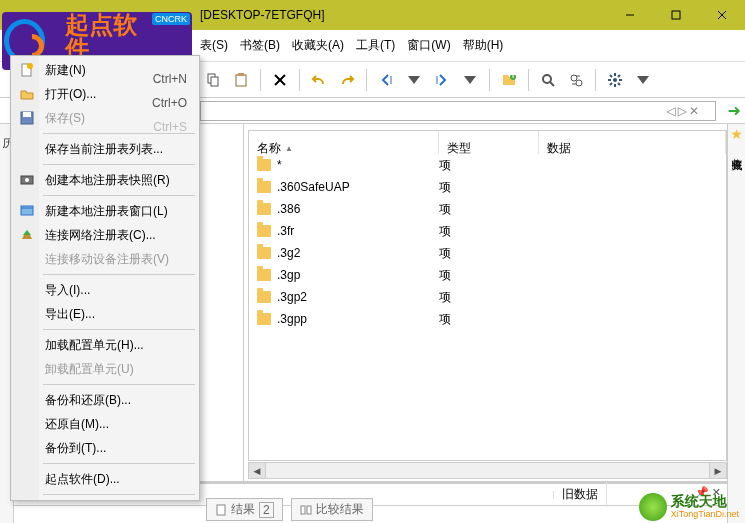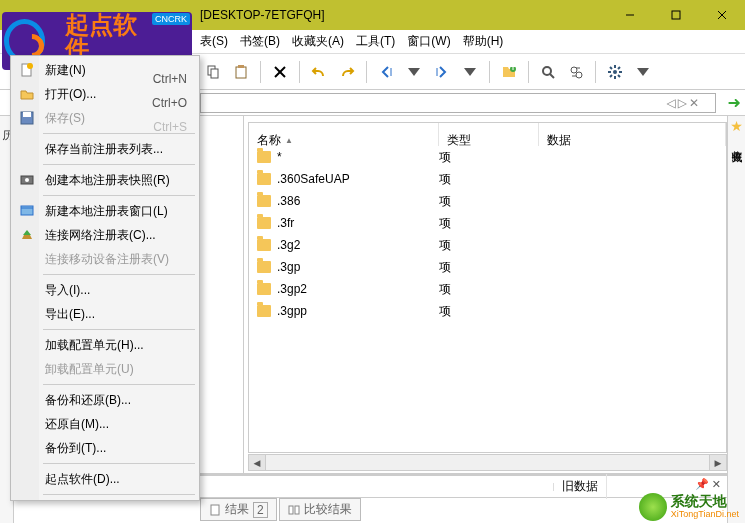--- a/index.html
+++ b/index.html
@@ -11,21 +11,21 @@
 .winbtn svg { width:10px; height:10px; }
 
 .logo { position:absolute; top:12px; left:2px; z-index:50; width:190px; height:58px; background:#4c1d95; border-radius:4px; display:flex; align-items:center; gap:20px; padding:2px; }
 .logo-circ { width:44px; height:44px; border:5px solid #0a8de6; border-radius:50%; position:relative; }
 .logo-circ::after{content:"";position:absolute;right:-4px;top:10px;width:14px;height:14px;border-radius:50%;border:5px solid #fa7b13;border-left-color:transparent;border-bottom-color:transparent;transform:rotate(45deg);}
 .logo-txt { display:flex; flex-direction:column; }
 .logo-cn { font-size:24px; font-weight:bold; color:#fa7b13; line-height:1; }
 .logo-en { font-size:8px; color:#0a8de6; letter-spacing:10px; }
 .cncrk { background:#0a8de6; color:#fff; font-size:9px; padding:1px 3px; border-radius:2px; }
 
-.menubar { height:24px; display:flex; align-items:center; padding-left:200px; gap:12px; border-bottom:1px solid #ddd; }
+.menubar { height:32px; display:flex; align-items:center; padding-left:200px; gap:12px; border-bottom:1px solid #ddd; }
 .menubar span { cursor:default; }
 
 .toolbar { height:36px; border-bottom:1px solid #ccc; display:flex; align-items:center; padding-left:200px; gap:2px; }
 .tbtn { width:26px; height:26px; display:flex; align-items:center; justify-content:center; border:1px solid transparent; }
 .tbtn svg { width:16px; height:16px; }
 .tsep { width:1px; height:22px; background:#ccc; margin:0 4px; }
 
 .addrbar { height:26px; border-bottom:1px solid #ccc; display:flex; align-items:center; }
 .addrbox { flex:1; height:20px; border:1px solid #b0b0b0; margin:0 8px 0 200px; background:#fff; }
 .navarr { display:flex; gap:2px; padding-right:6px; color:#888; }
@@ -59,21 +59,21 @@
 .hscroll{position:absolute;left:234px;right:0;bottom:52px;height:17px;background:#f0f0f0;border:1px solid #ccc;display:flex;}
 .hscroll .track{flex:1;}
 .hscroll .btn{width:17px;background:#e4e4e4;border-left:1px solid #ccc;display:flex;align-items:center;justify-content:center;font-size:9px;color:#555;}
 .hscroll .btn:first-child{border-left:none;border-right:1px solid #ccc;}
 
 .lower { position:absolute; left:0; right:0; bottom:0; height:50px; border-top:3px solid #ccc; background:#fff;}
 .lowerhdr{height:22px;border-bottom:1px solid #ccc;display:flex;align-items:center;padding-left:240px;}
 .pin{position:absolute;right:6px;top:2px;font-size:11px;color:#555;}
 
 .tabs { position:absolute; left:200px; bottom:2px; display:flex; gap:2px; }
-.tab { border:1px solid #bbb; padding:2px 8px; background:#f6f6f6; display:flex; align-items:center; gap:4px; font-size:11px; color:#666;}
+.tab { border:1px solid #bbb; padding:2px 8px; background:#f6f6f6; display:flex; align-items:center; gap:4px; font-size:11px; color:#666;margin-left:6px;}
 .tab .tico{width:12px;height:12px;}
 
 
 .ddmenu { position:absolute; top:55px; left:10px; width:190px; background:#f4f4f4; border:1px solid #bcbcbc; box-shadow:3px 3px 6px rgba(0,0,0,.25); z-index:100; padding:2px; }
 .ddmenu .iconcol{position:absolute;left:0;top:0;bottom:0;width:28px;background:#eee;}
 .ddrow { position:relative; display:flex; align-items:center; height:24px; padding-left:32px; }
 .ddrow.disabled{color:#9a9a9a;}
 .ddrow .ico{position:absolute;left:6px;width:16px;height:16px;display:flex;align-items:center;justify-content:center;}
 .ddrow .sc{margin-left:auto;padding-right:10px;color:#555;margin-top:17px;}
 .ddrow.disabled .sc{color:#bbb;}

